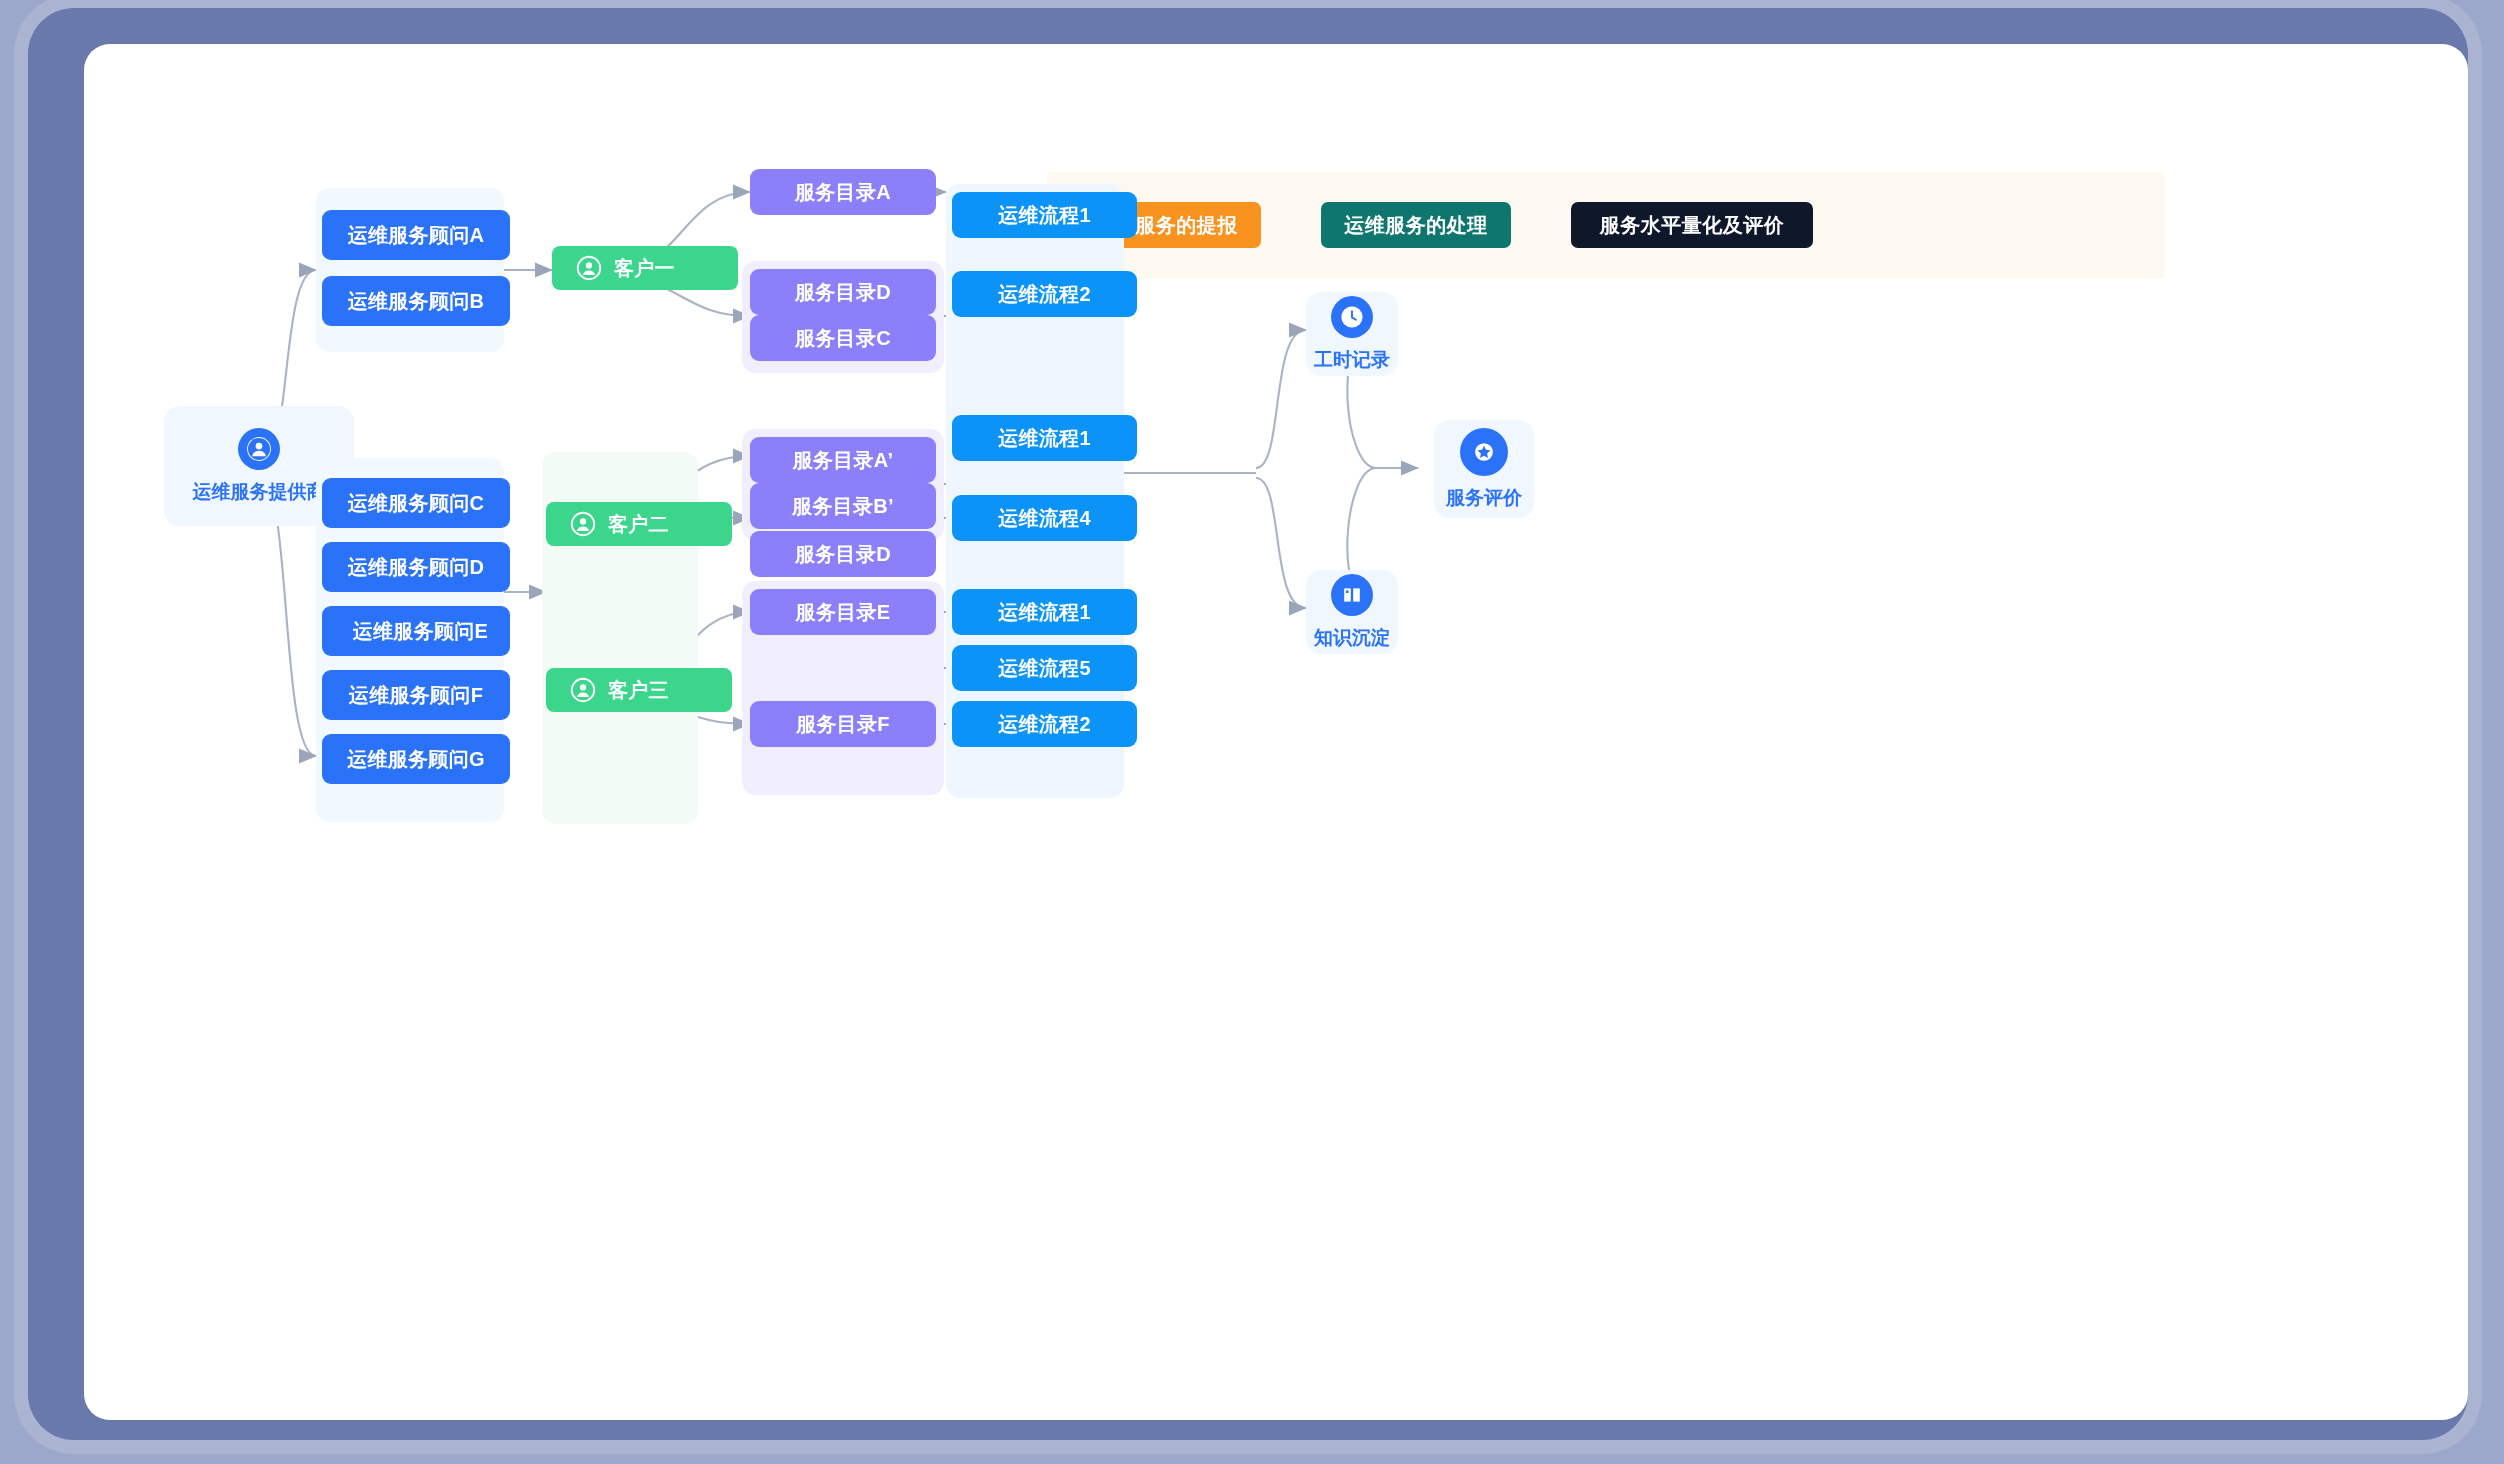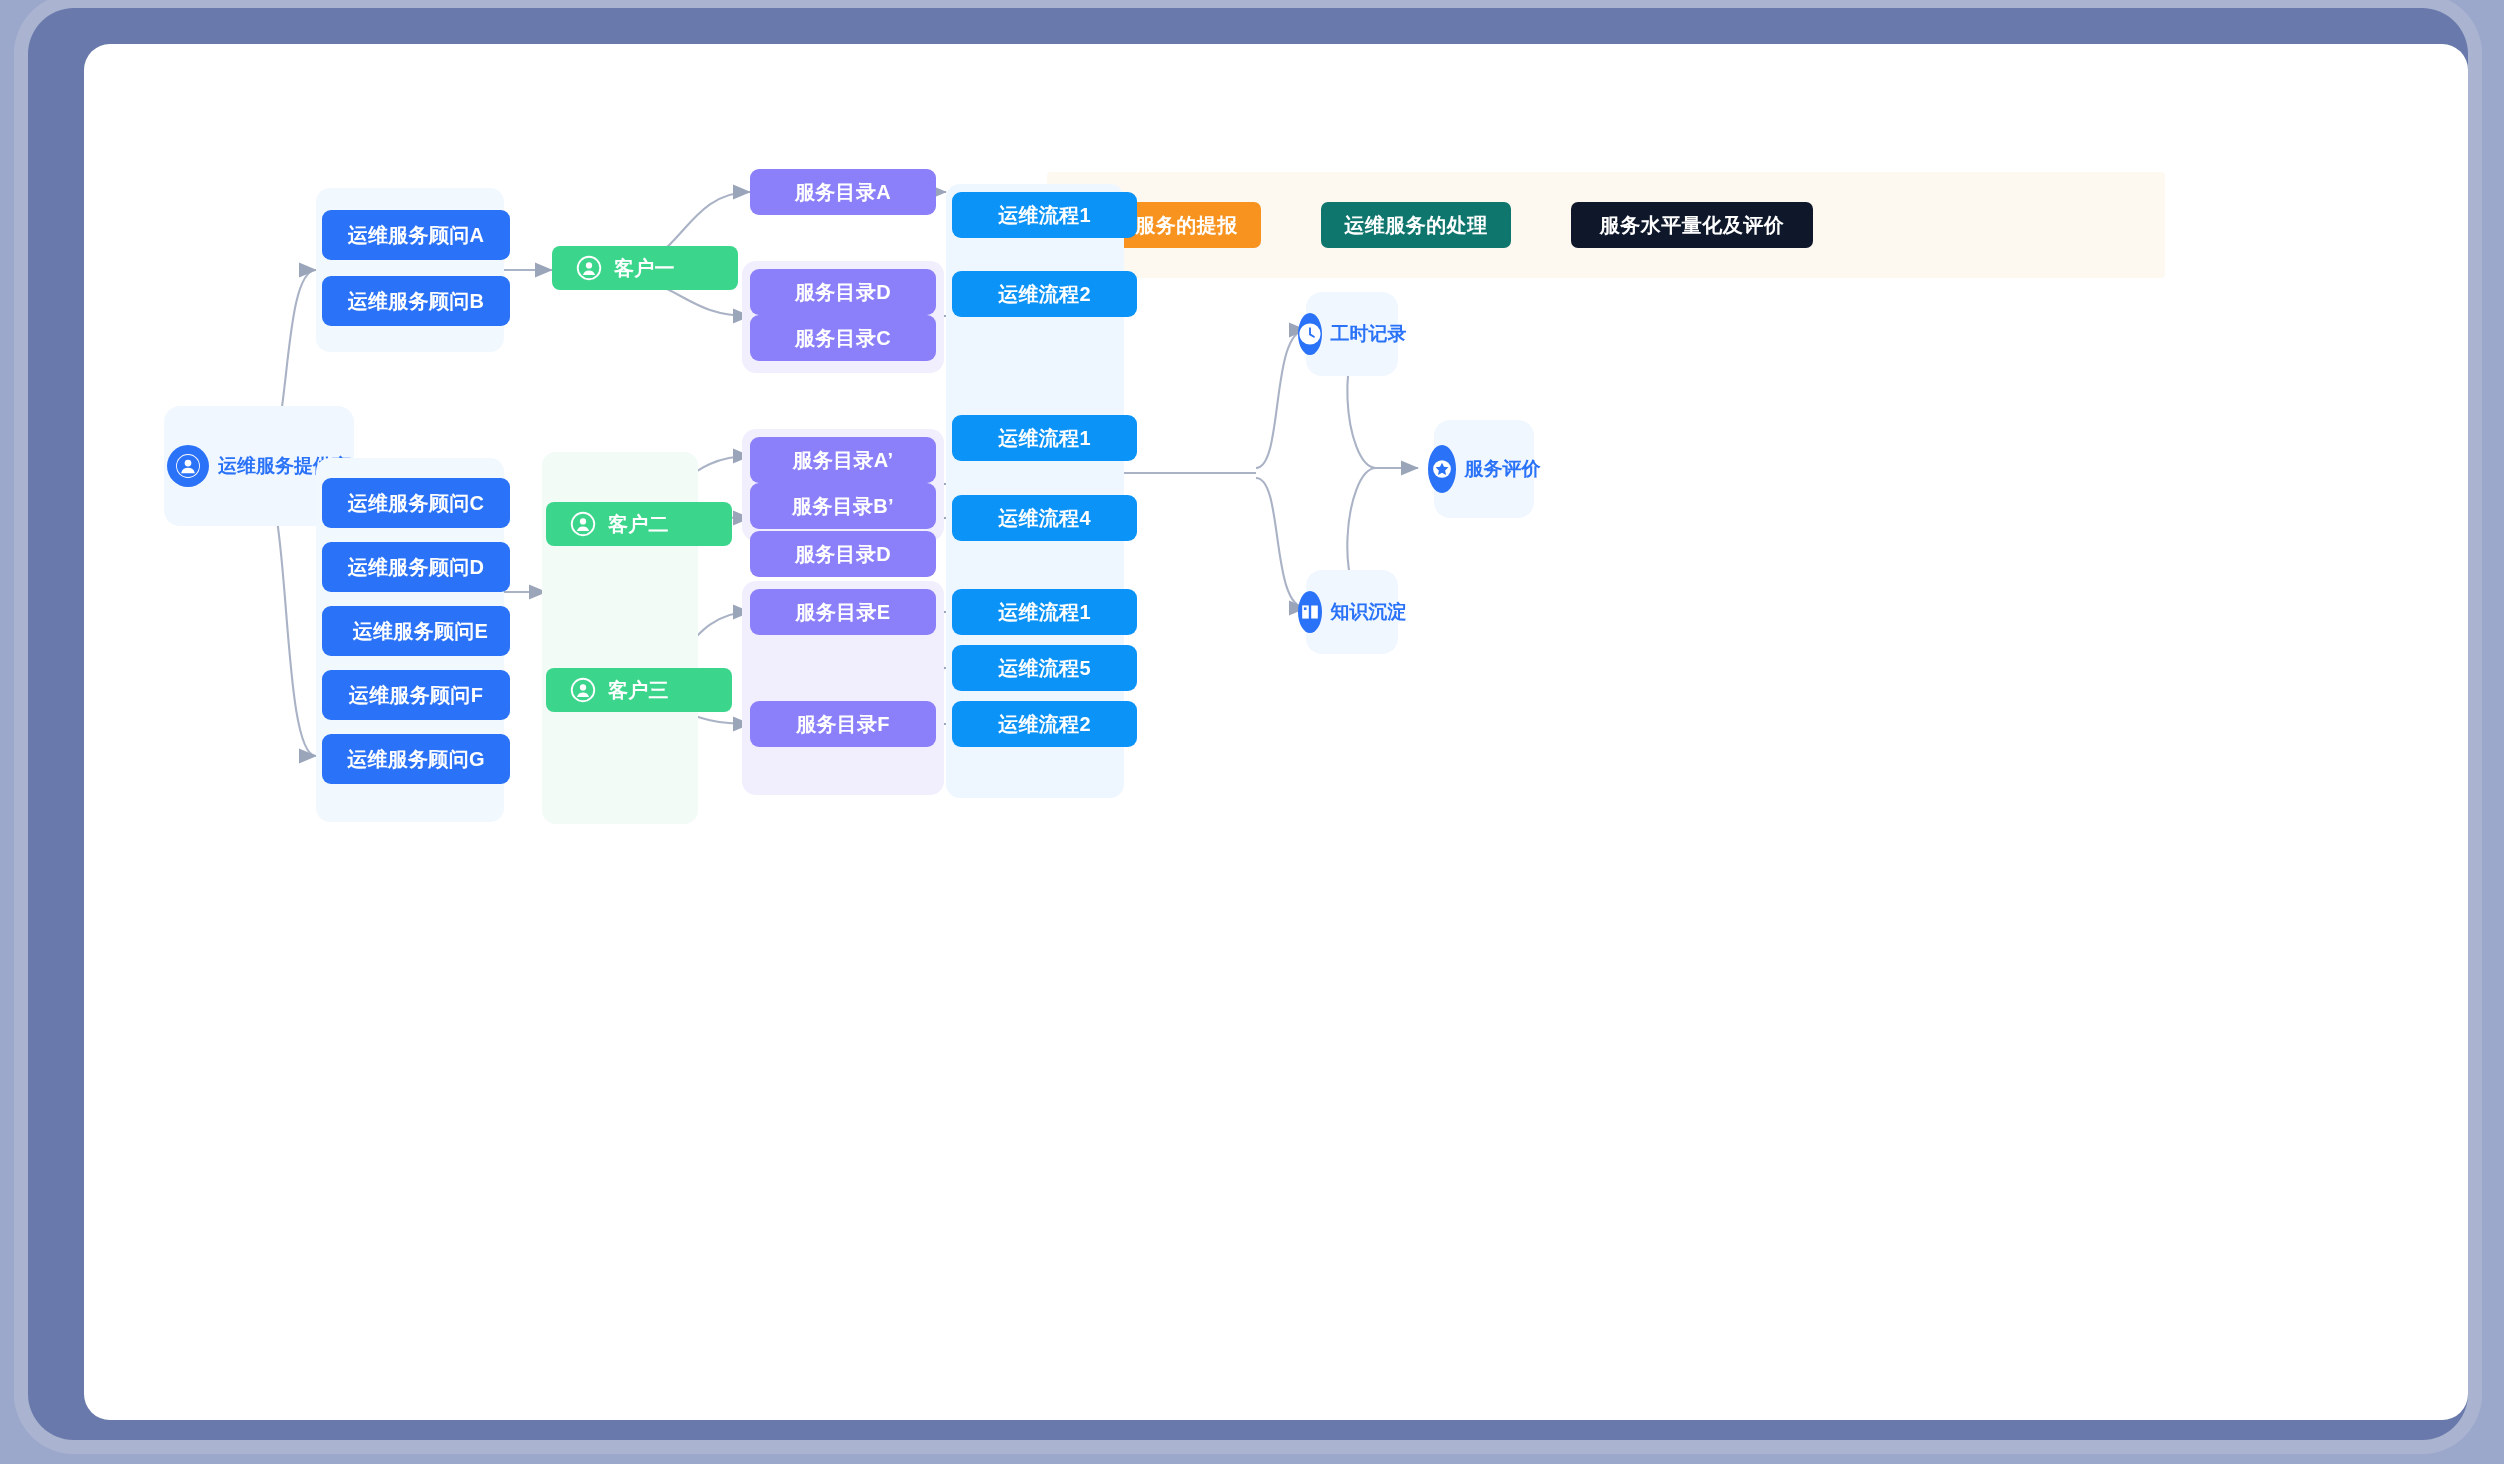--- a/index.html
+++ b/index.html
@@ -47,21 +47,21 @@
   }
   .adv{background:#2a72f8;height:50px;width:188px;}
   .cust{background:#3bd68c;height:44px;border-radius:8px;width:186px;
         justify-content:flex-start;padding-left:24px;gap:12px;}
   .cat{background:#8b80f9;height:46px;width:186px;}
   .proc{background:#0c93f7;height:46px;width:185px;}
 
   
   .card{
     background:#f0f7ff;border-radius:16px;
-    gap:9px;
+    flex-direction:column;gap:9px;
   }
   .card .lbl{color:#2a72f8;font-size:19px;font-weight:bold;white-space:nowrap;}
   .circ{
     width:42px;height:42px;border-radius:50%;background:#2a72f8;
     display:flex;align-items:center;justify-content:center;
   }
   .circ svg{display:block;}
   .custicon{width:26px;height:26px;flex:0 0 26px;}
   .custicon svg{display:block;}
 </style>

